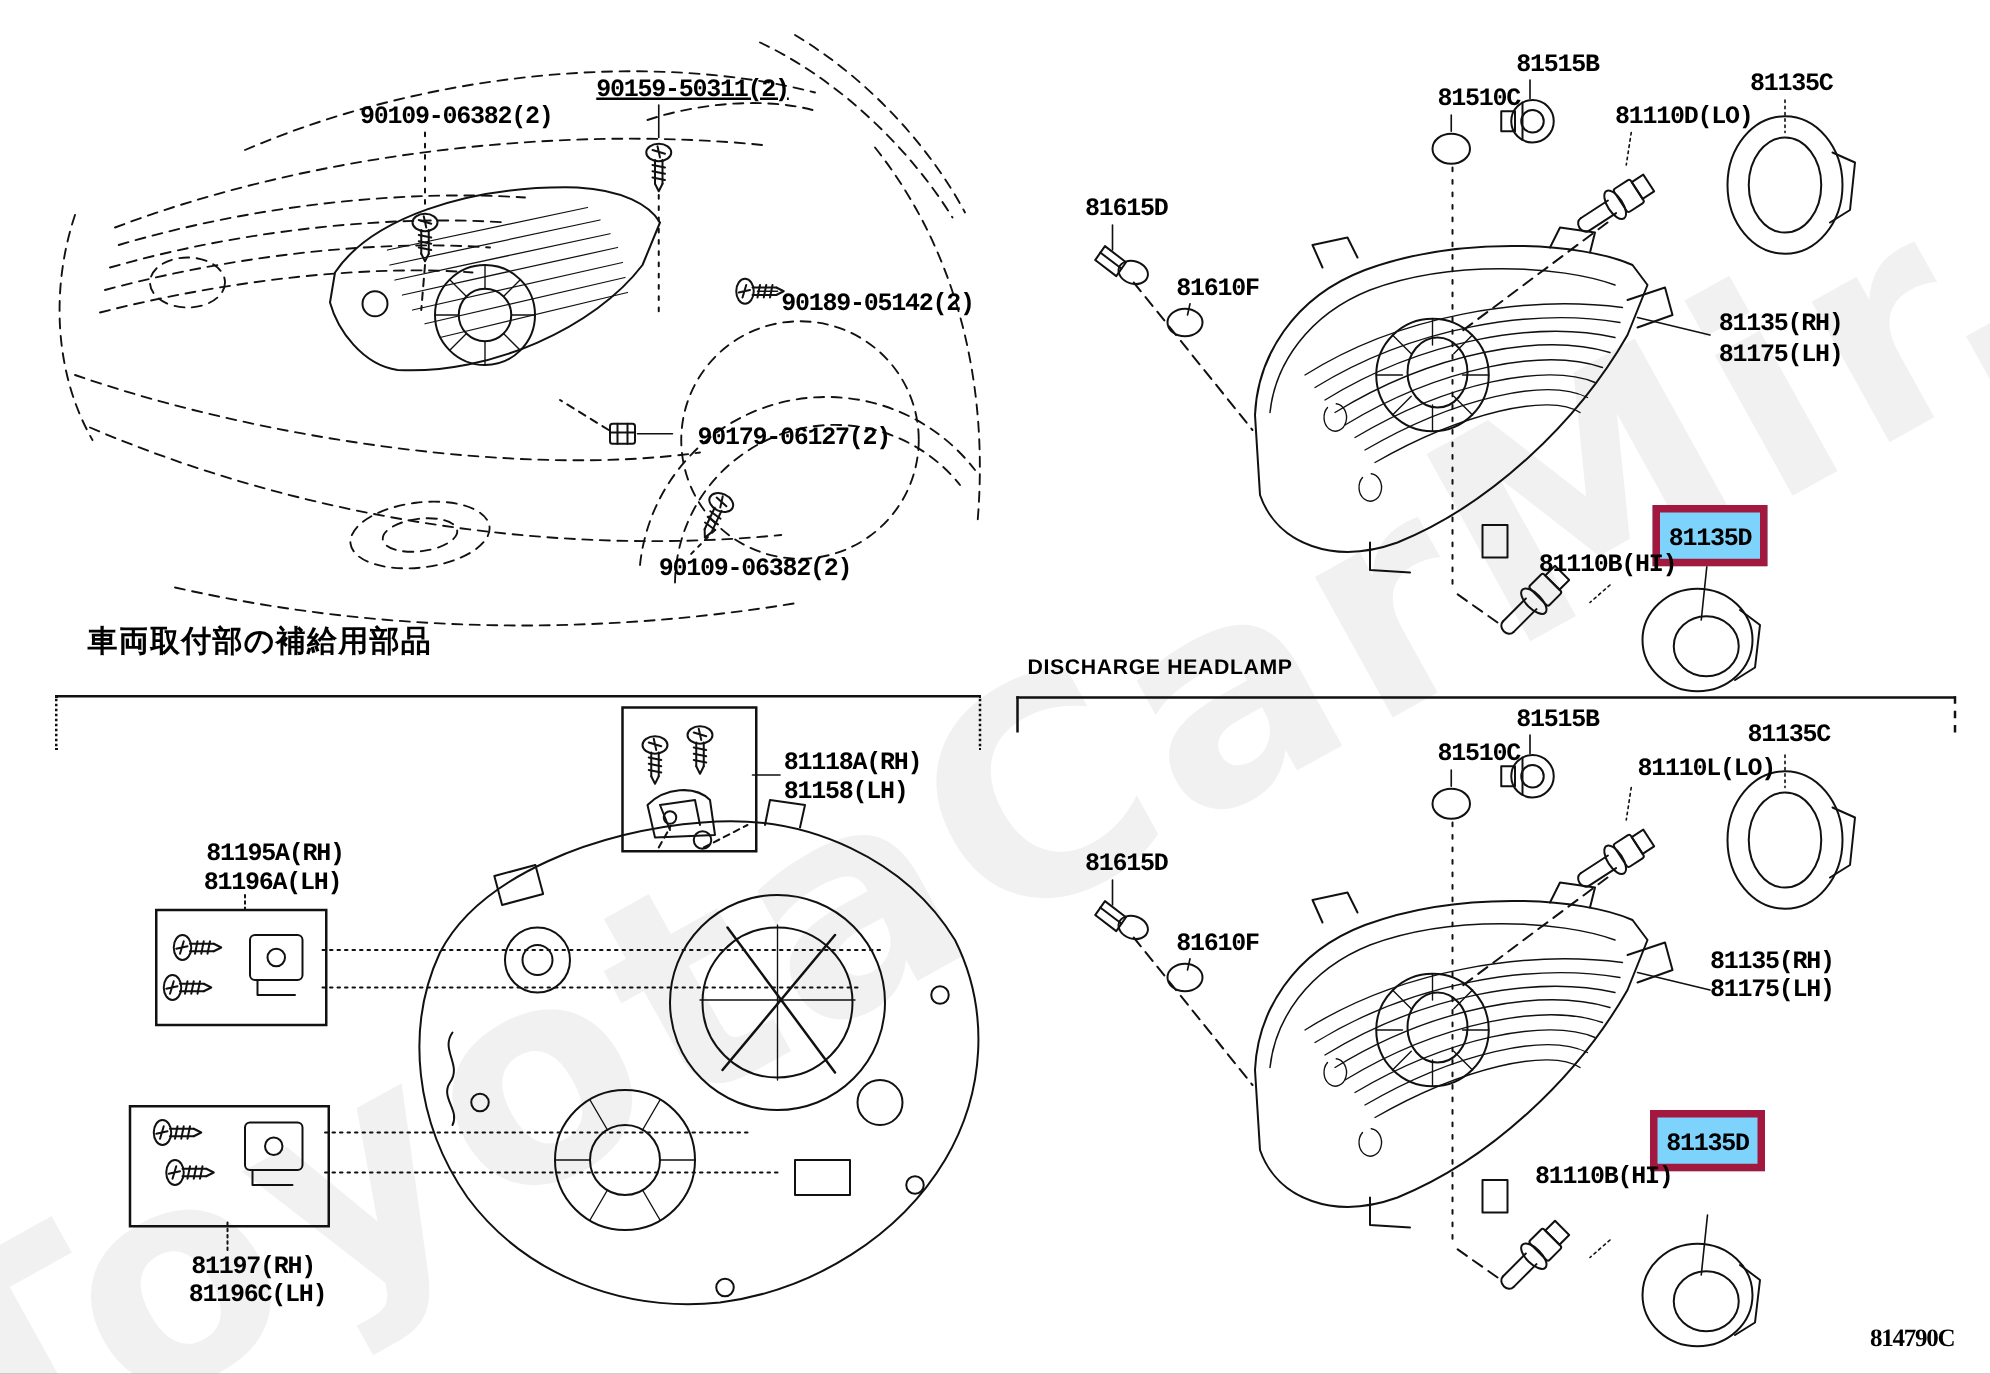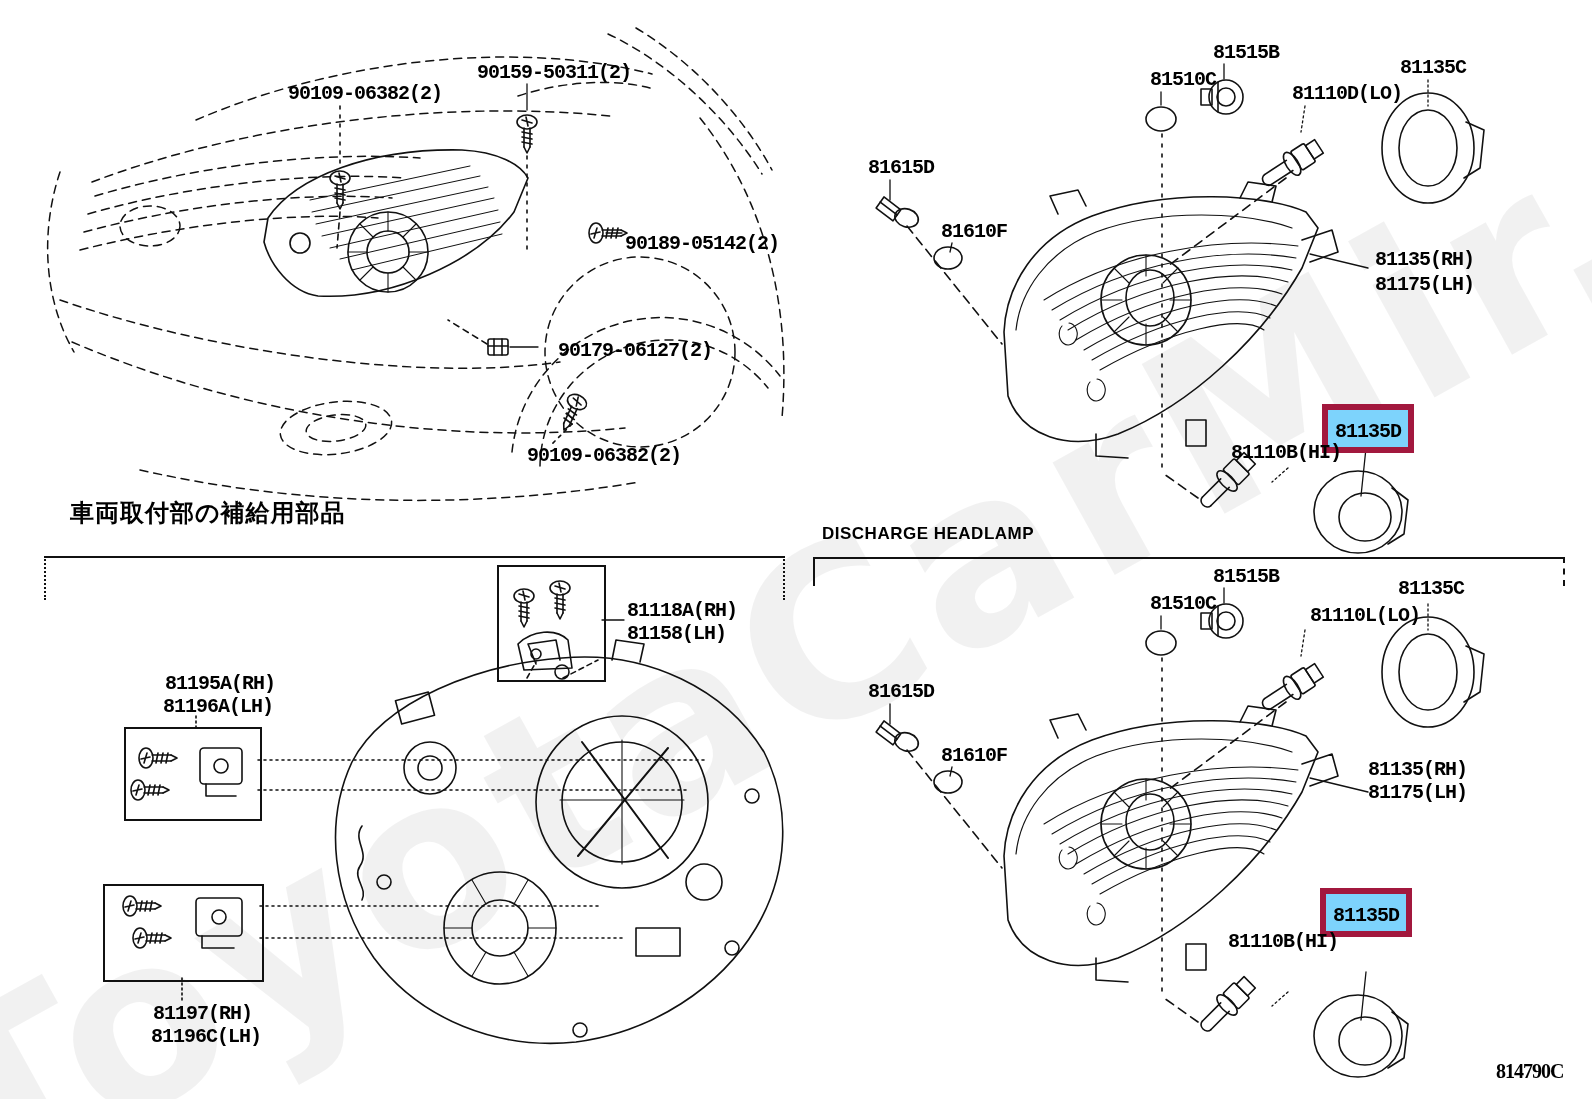--- a/index.html
+++ b/index.html
@@ -250,21 +250,21 @@
     </g>
   </svg>
 
   <div class="bracketL"></div>
   <div class="bracketR"></div>
   <div class="gbox" style="left:497px;top:565px;width:105px;height:113px;"></div>
   <div class="gbox" style="left:124px;top:727px;width:134px;height:90px;"></div>
   <div class="gbox" style="left:103px;top:884px;width:157px;height:94px;"></div>
 
   <div class="pn" style="left:288px;top:84px;">90109-06382(2)</div>
-  <div class="pn" style="left:477px;top:63px;">90159-50311(2)</div>
+  <div class="pn" style="left:477px;top:63px;text-decoration:underline;">90159-50311(2)</div>
   <div class="pn" style="left:625px;top:234px;">90189-05142(2)</div>
   <div class="pn" style="left:542px;top:341px;margin-left:16px;">90179-06127(2)</div>
   <div class="pn" style="left:527px;top:446px;">90109-06382(2)</div>
 
   <div class="ja" style="left:70px;top:497px;">車両取付部の補給用部品</div>
   <div class="pn" style="left:627px;top:601px;">81118A(RH)</div>
   <div class="pn" style="left:627px;top:624px;">81158(LH)</div>
   <div class="pn" style="left:165px;top:674px;">81195A(RH)</div>
   <div class="pn" style="left:163px;top:697px;">81196A(LH)</div>
   <div class="pn" style="left:153px;top:1004px;">81197(RH)</div>

